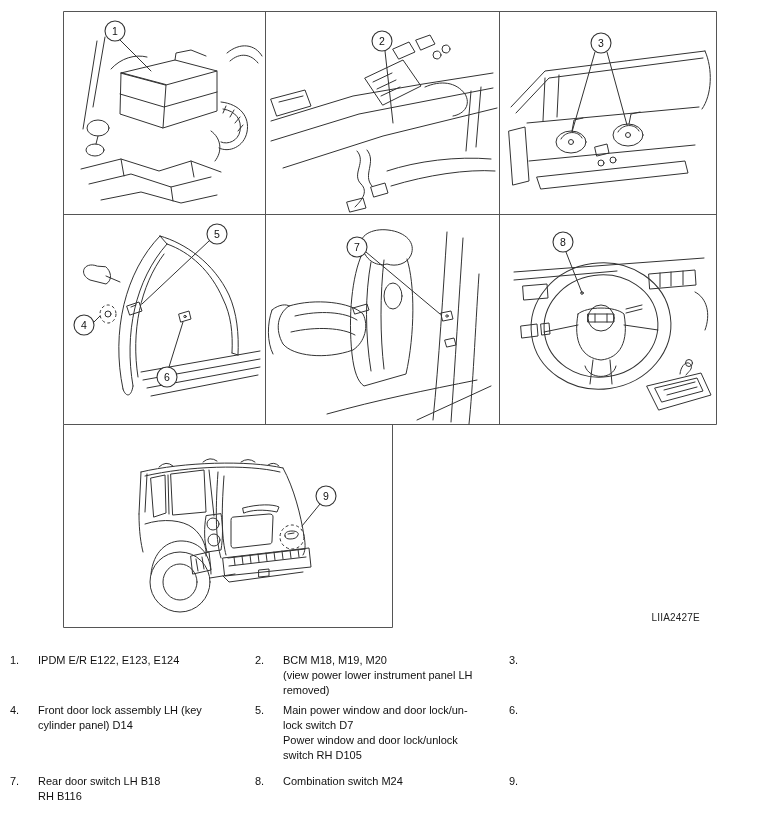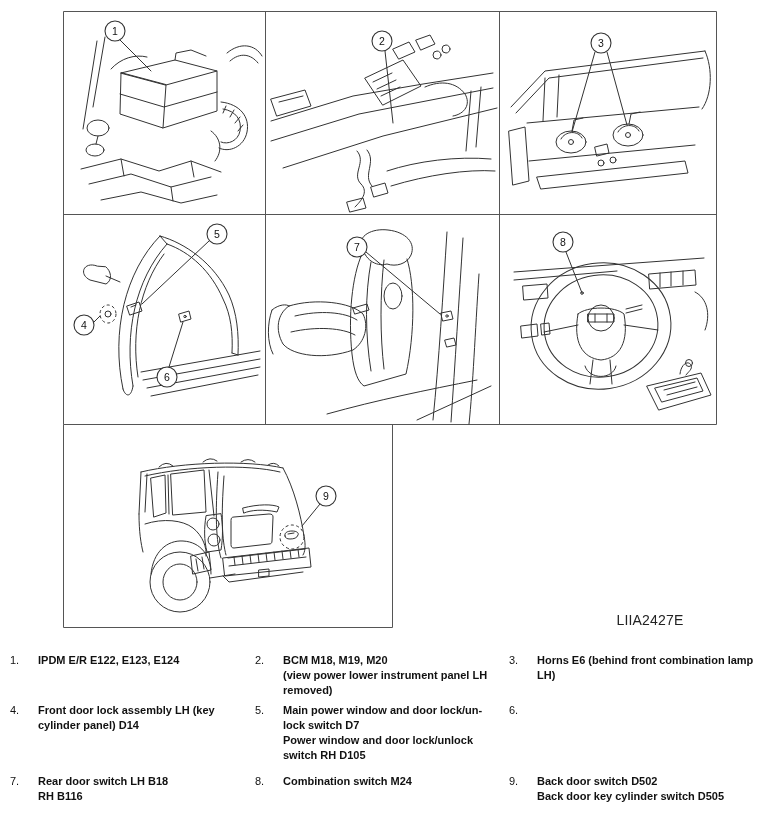--- a/index.html
+++ b/index.html
@@ -4,25 +4,25 @@
 <style>
   html,body{margin:0;padding:0;background:#fff;}
   .page{position:relative;width:779px;height:813px;background:#fff;overflow:hidden;
         font-family:"Liberation Sans",sans-serif;color:#111;}
   svg.fig{position:absolute;left:0;top:0;}
   .ln{fill:none;stroke:#333;stroke-width:1;stroke-linecap:round;stroke-linejoin:round;}
   .grid{fill:none;stroke:#555;stroke-width:1;}
   .co{fill:#fff;stroke:#333;stroke-width:1.1;}
   .dash{fill:none;stroke:#333;stroke-width:1;stroke-dasharray:3 2.5;}
   text.con{font-family:"Liberation Sans",sans-serif;font-size:10.5px;fill:#111;text-anchor:middle;}
-  .figcode{position:absolute;left:600px;top:612px;width:100px;text-align:center;
-           font-size:14px;letter-spacing:.2px;color:#222;}
+  .figcode{position:absolute;left:600px;top:612px;width:100px;text-align:right;
+           font-size:10px;letter-spacing:.2px;color:#222;}
   .legend-item{position:absolute;display:flex;font-size:11px;line-height:15px;color:#111;}
   .legend-item .num{flex:0 0 28px;}
-  .legend-item .txt{white-space:pre-line;font-weight:bold;}
+  .legend-item .txt{white-space:pre-line;}
 </style>
 </head>
 <body>
 
 <div class="page">
 
   <svg class="fig" width="779" height="645" viewBox="0 0 779 645">
 
     <g>
       <path class="grid" d="M63.5,11.5 H716.5 V424.5 H63.5 Z
@@ -255,22 +255,20 @@
       <div class="txt">IPDM E/R E122, E123, E124</div>
     </div>
     <div class="legend-item" style="left:255px;top:653px;width:250px;">
       <span class="num">2.</span>
       <div class="txt">BCM M18, M19, M20
 (view power lower instrument panel LH
 removed)</div>
     </div>
     <div class="legend-item" style="left:509px;top:653px;width:262px;">
       <span class="num">3.</span>
-      <div class="txt">Horns E6 (behind front combination lamp
-LH)</div>
     </div>
     <div class="legend-item" style="left:10px;top:703px;width:240px;">
       <span class="num">4.</span>
       <div class="txt">Front door lock assembly LH (key
 cylinder panel) D14</div>
     </div>
     <div class="legend-item" style="left:255px;top:703px;width:250px;">
       <span class="num">5.</span>
       <div class="txt">Main power window and door lock/un-
 lock switch D7
@@ -284,18 +282,16 @@
       <span class="num">7.</span>
       <div class="txt">Rear door switch LH B18
 RH B116</div>
     </div>
     <div class="legend-item" style="left:255px;top:774px;width:250px;">
       <span class="num">8.</span>
       <div class="txt">Combination switch M24</div>
     </div>
     <div class="legend-item" style="left:509px;top:774px;width:262px;">
       <span class="num">9.</span>
-      <div class="txt">Back door switch D502
-Back door key cylinder switch D505</div>
     </div>
   </div>
 
 </div>
 
 </body></html>

